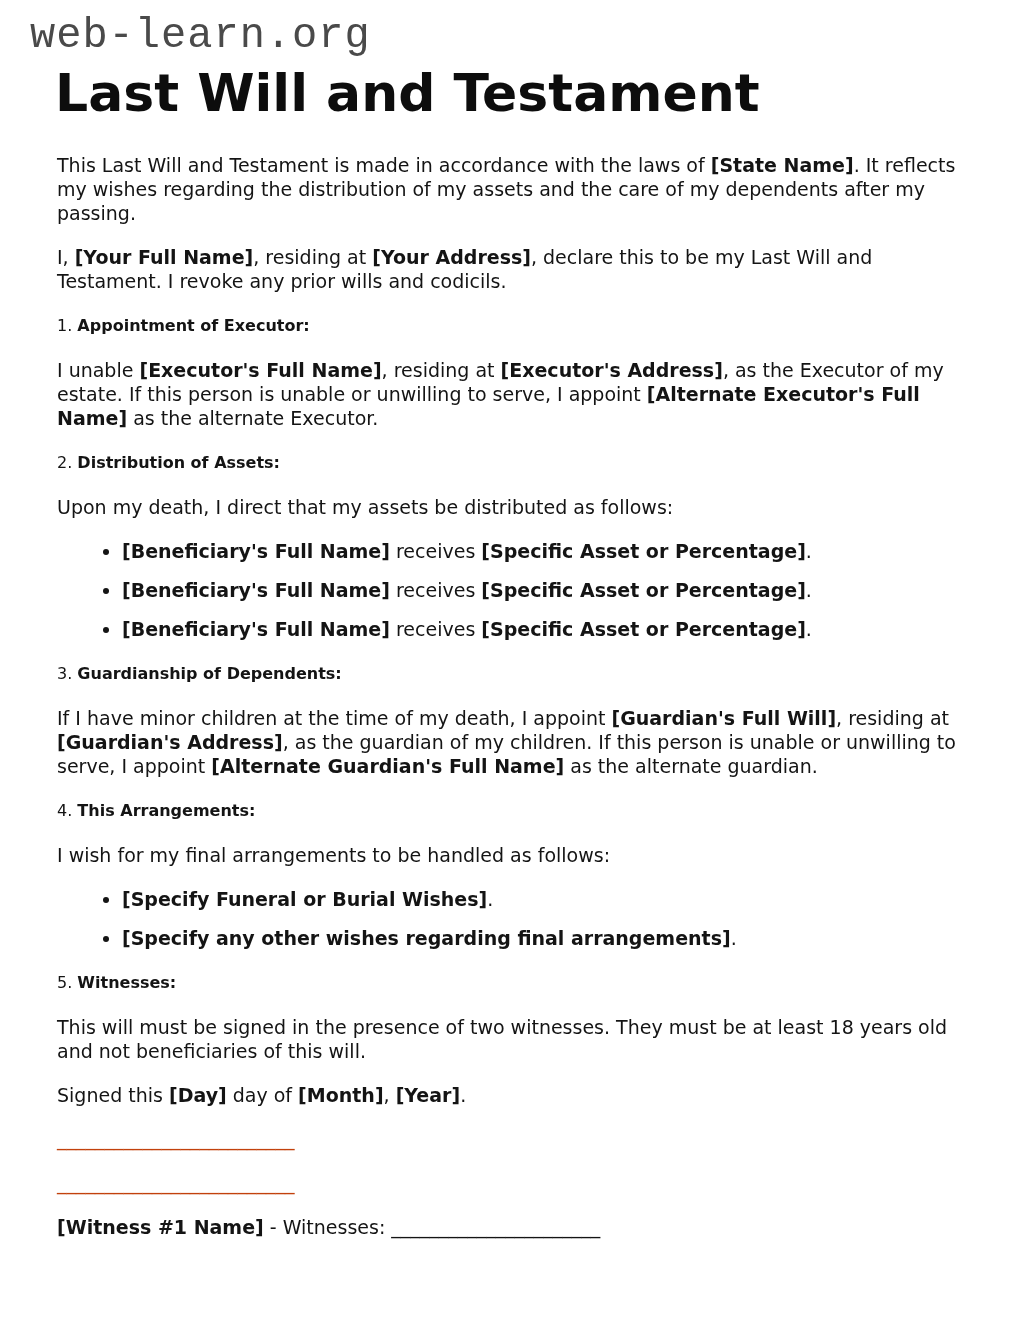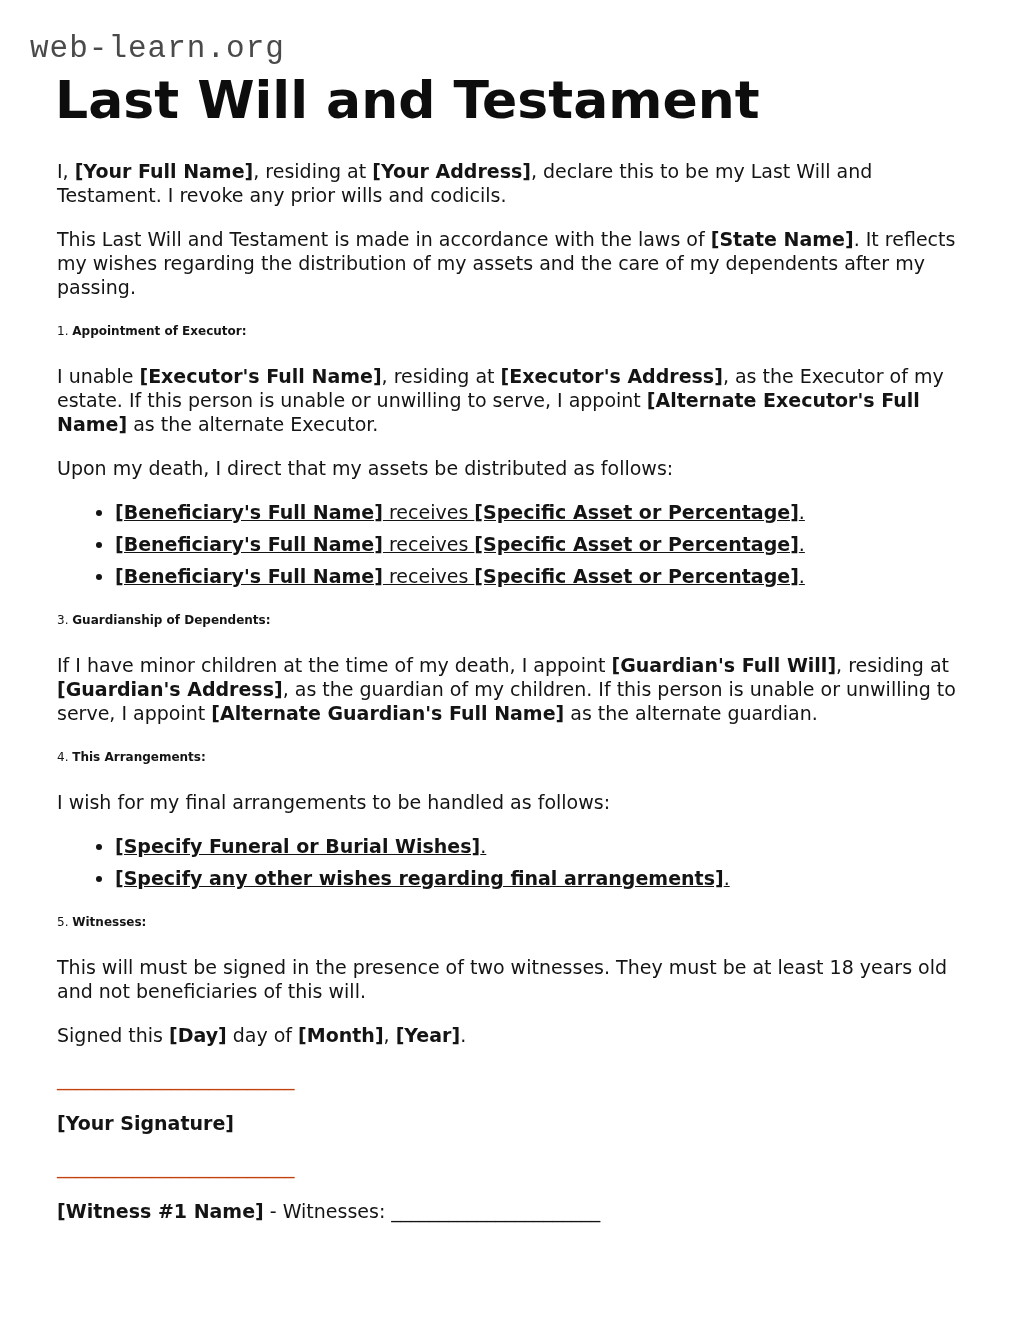--- a/index.html
+++ b/index.html
@@ -6,80 +6,81 @@
   body {
     width: 1025px;
     height: 1327px;
     background: #ffffff;
     overflow: hidden;
     font-family: "DejaVu Sans", sans-serif;
     color: #141414;
   }
   .page { width: 1025px; height: 1327px; background: #ffffff; }
   .logo {
-    margin: 32px 0 0 30px;
+    margin: 13px 0 0 30px;
     font-family: "Liberation Mono", "DejaVu Sans Mono", monospace;
-    font-size: 31px;
+    font-size: 42px;
     line-height: 1.1;
     color: #4a4a4a;
     letter-spacing: 1px;
   }
   h1.page-title {
     margin: 4px 0 28px 55px;
     font-size: 52px;
     line-height: 1.18;
     font-weight: bold;
     color: #0d0d0d;
   }
   .content {
     padding: 0 60px 0 57px;
     font-size: 19px;
     line-height: 24px;
   }
   .content p { margin: 0 0 20px 0; }
   .sec-heading {
     margin: 0 0 20px 0;
-    font-size: 12px;
+    font-size: 16px;
     line-height: 25px;
     font-weight: normal;
   }
   .sec-heading b { font-weight: bold; }
   .content ul {
     margin: 0 0 20px 0;
     padding: 0 0 0 50px;
     list-style-type: disc;
   }
-  .content li { margin: 8px; text-decoration: underline; }
+  .content li { margin: 15px; }
   b { font-weight: bold; }
   .sig-line {
     margin: 0 0 20px 0;
     white-space: pre;
     color: #c2410c;
   }
   .bold-para { font-weight: bold; }
 </style>
 </head>
 <body>
 
 <div class="page">
 
   <div class="logo">web-learn.org</div>
 
   <h1 class="page-title">Last Will and Testament</h1>
 
   <div class="content">
 
+    <p><span>This Last Will and Testament is made in accordance with the laws of </span><b>[State Name]</b><span>. It reflects my wishes regarding the distribution of my assets and the care of my dependents after my passing.</span></p>
+
     <p><span>I, </span><b>[Your Full Name]</b><span>, residing at </span><b>[Your Address]</b><span>, declare this to be my Last Will and Testament. I revoke any prior wills and codicils.</span></p>
-
-    <p><span>This Last Will and Testament is made in accordance with the laws of </span><b>[State Name]</b><span>. It reflects my wishes regarding the distribution of my assets and the care of my dependents after my passing.</span></p>
 
     <p class="sec-heading"><span>1. </span><b>Appointment of Executor:</b></p>
 
     <p><span>I unable </span><b>[Executor's Full Name]</b><span>, residing at </span><b>[Executor's Address]</b><span>, as the Executor of my estate. If this person is unable or unwilling to serve, I appoint </span><b>[Alternate Executor's Full Name]</b><span> as the alternate Executor.</span></p>
 
+    <p class="sec-heading"><span>2. </span><b>Distribution of Assets:</b></p>
 
     <p>Upon my death, I direct that my assets be distributed as follows:</p>
 
     <ul>
       <li><b>[Beneficiary's Full Name]</b><span> receives </span><b>[Specific Asset or Percentage]</b><span>.</span></li>
       <li><b>[Beneficiary's Full Name]</b><span> receives </span><b>[Specific Asset or Percentage]</b><span>.</span></li>
       <li><b>[Beneficiary's Full Name]</b><span> receives </span><b>[Specific Asset or Percentage]</b><span>.</span></li>
     </ul>
 
     <p class="sec-heading"><span>3. </span><b>Guardianship of Dependents:</b></p>
@@ -96,20 +97,19 @@
     </ul>
 
     <p class="sec-heading"><span>5. </span><b>Witnesses:</b></p>
 
     <p>This will must be signed in the presence of two witnesses. They must be at least 18 years old and not beneficiaries of this will.</p>
 
     <p><span>Signed this </span><b>[Day]</b><span> day of </span><b>[Month]</b><span>, </span><b>[Year]</b><span>.</span></p>
 
     <p class="sig-line">_________________________</p>
 
-    <p class="bold-para">[Your Signature]</p>
 
     <p class="sig-line">_________________________</p>
 
     <p><b>[Witness #1 Name]</b><span> - Witnesses: </span><span class="sig-inline">______________________</span></p>
 
   </div>
 </div>
 
 </body></html>

